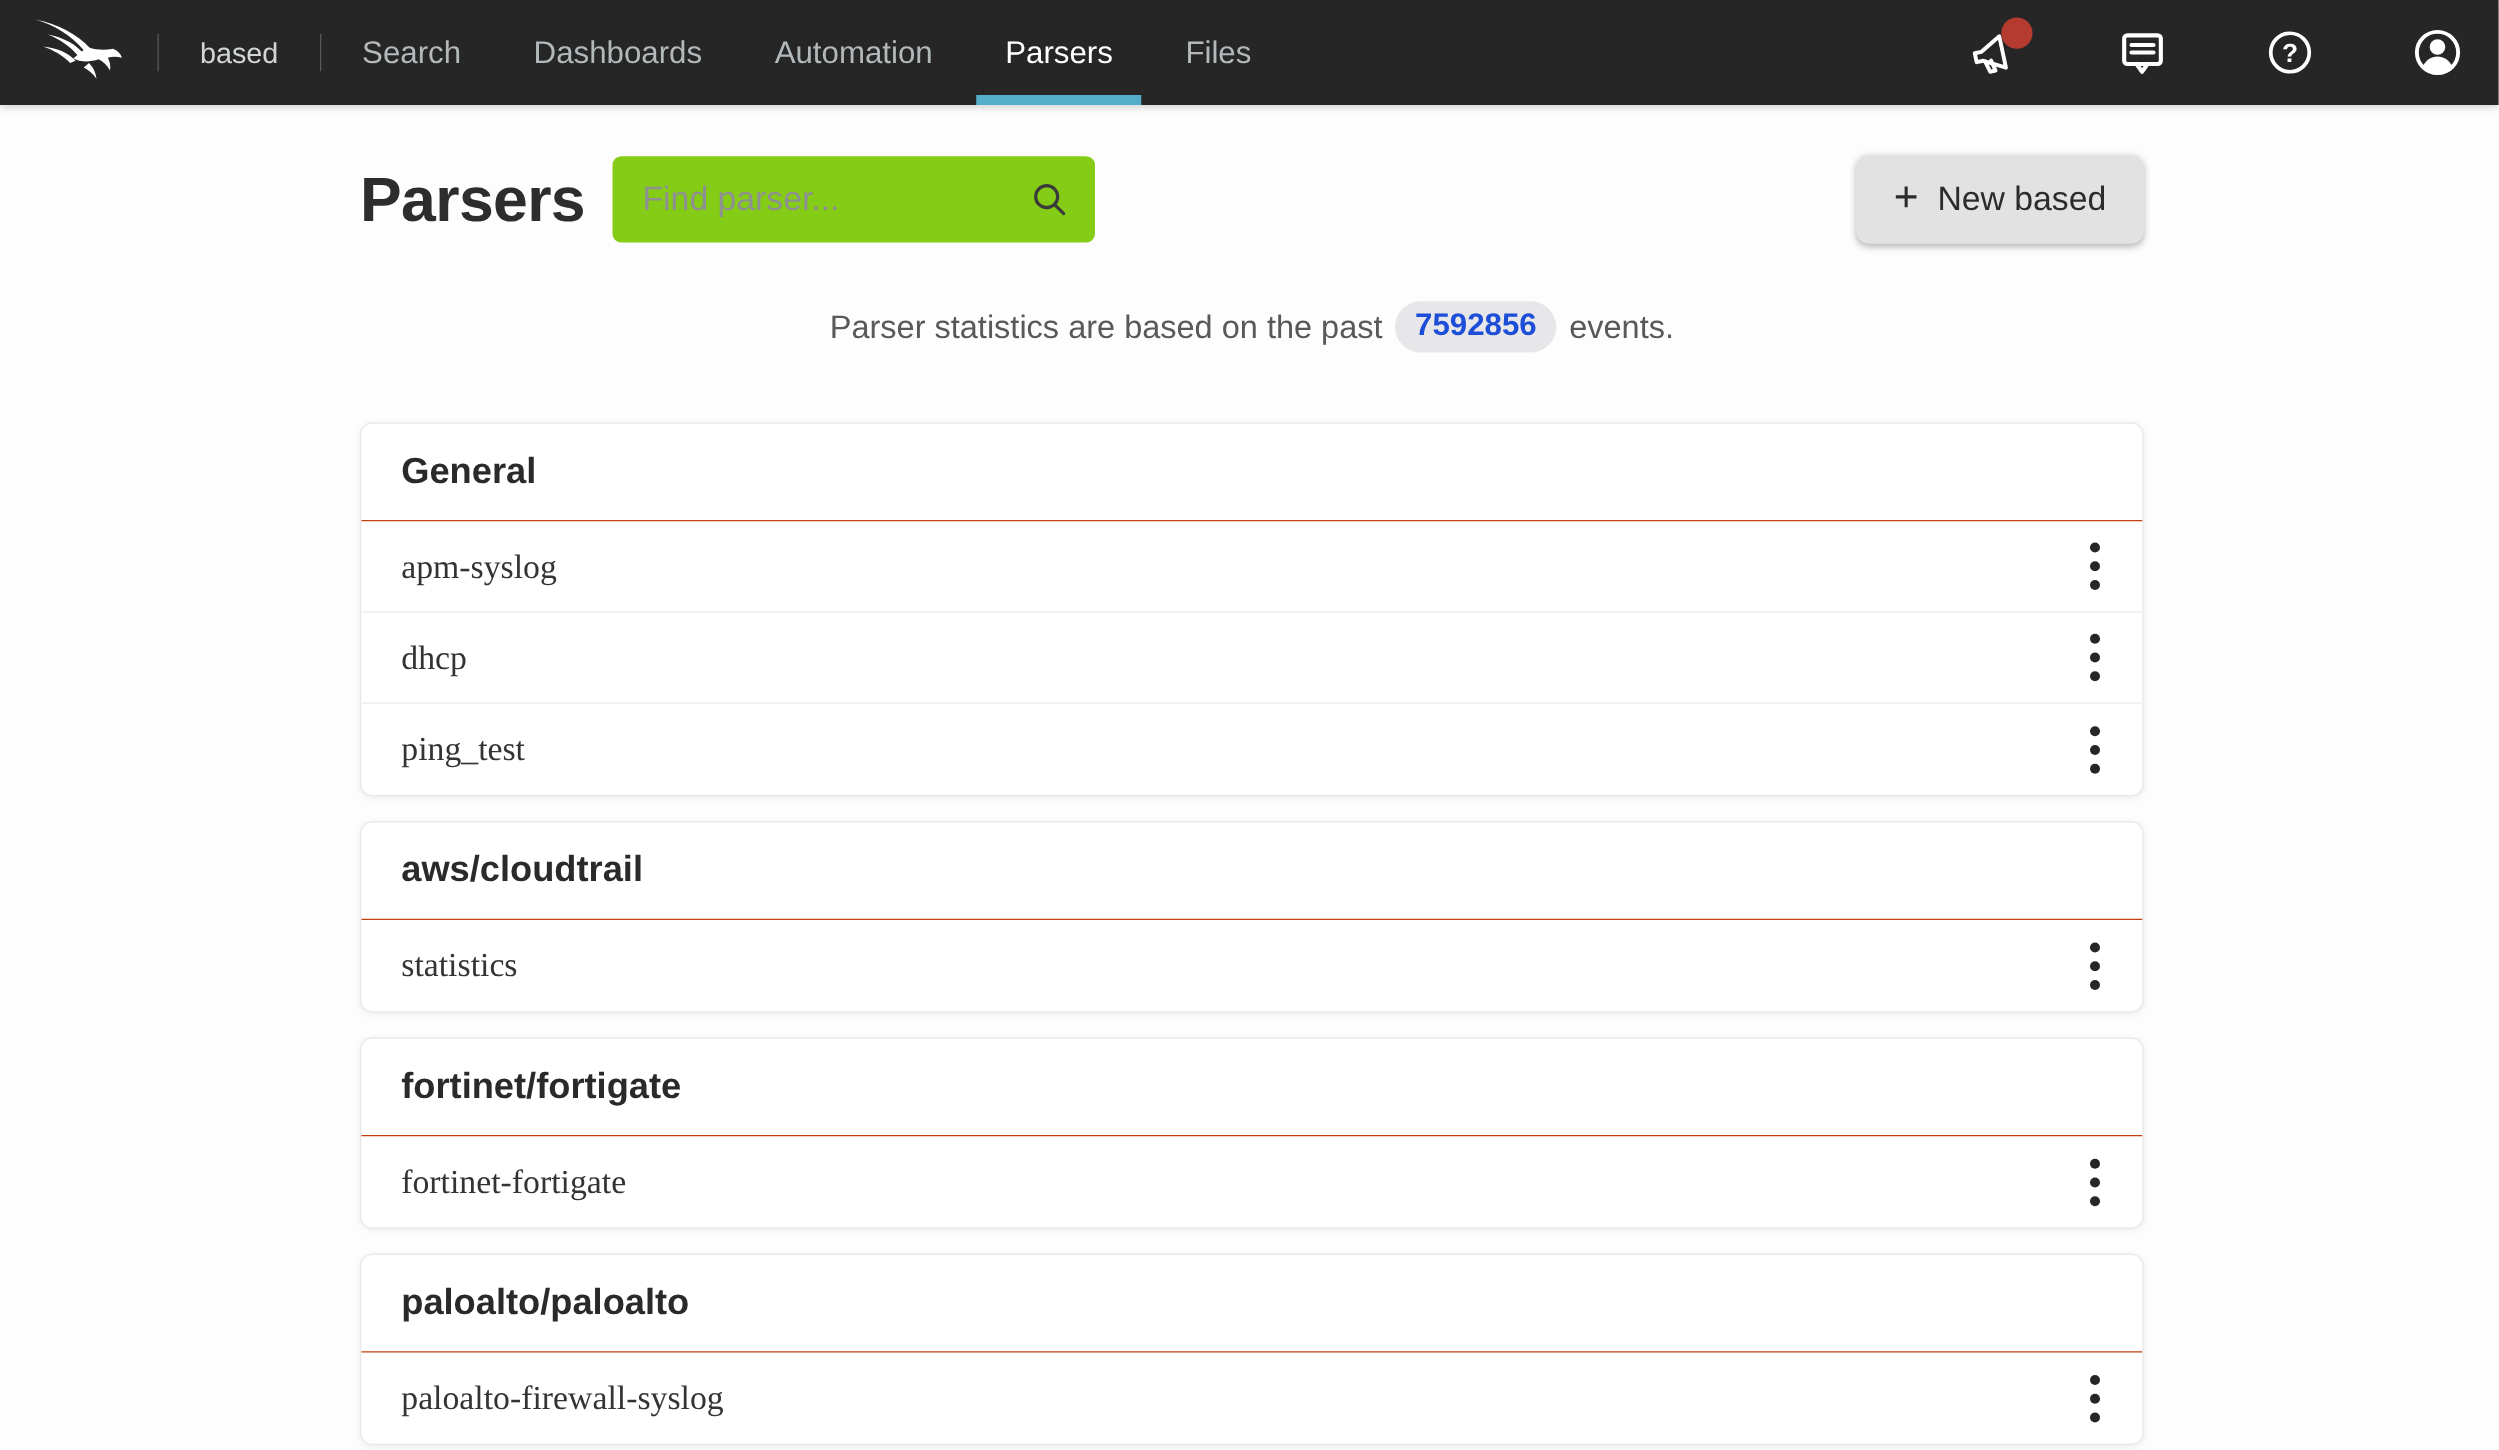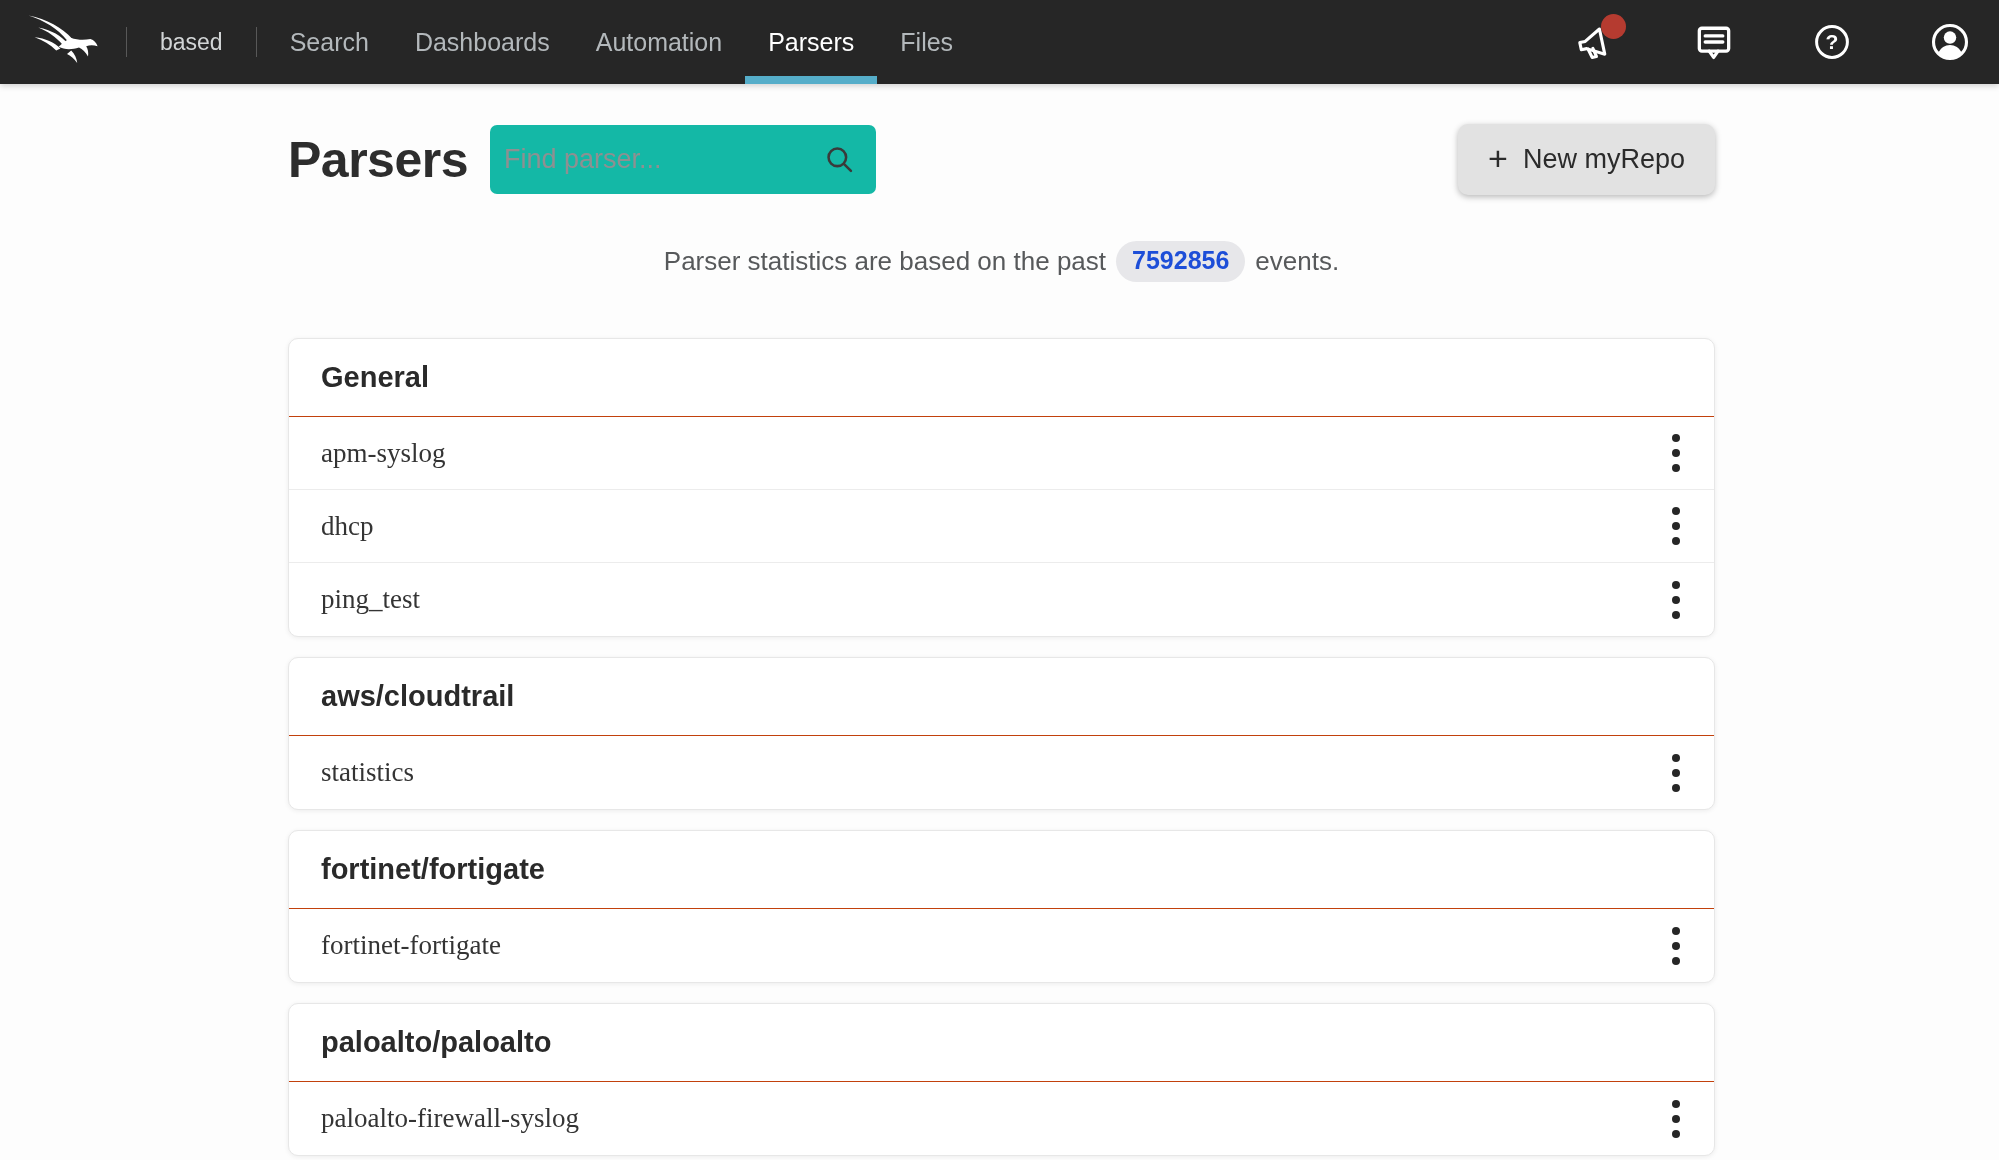--- a/index.html
+++ b/index.html
@@ -34,21 +34,21 @@
     flex: 0 0 auto;
   }
   .vdiv.d1 { margin-left: 22px; }
   .repo-name {
     margin: 0 33px;
     font-size: 23px;
     color: #d2d5d6;
     cursor: pointer;
     white-space: nowrap;
   }
-  .nav-items { display: flex; margin-left: 10px; height: 84px; }
+  .nav-items { display: flex; margin-left: 10px; height: 84px; gap: 12px; }
   .nav-item {
     padding: 0 23px;
     height: 84px;
     display: flex; align-items: center;
     font-size: 25px;
     color: #b3b8bb;
     cursor: pointer;
     position: relative;
     white-space: nowrap;
     text-decoration: none;
@@ -98,25 +98,25 @@
   .page-title {
     margin: 0 22px 0 0;
     font-size: 50px;
     font-weight: 700;
     color: #2d2d2d;
     letter-spacing: -0.5px;
     line-height: 1;
   }
   .searchbox {
     width: 386px; height: 69px;
-    background: #14b8a6;
+    background: #84cc16;
     border-radius: 7px;
     display: flex;
     align-items: center;
-    padding: 0 20px 0 12px;
+    padding: 0 20px 0 22px;
   }
   .searchbox input {
     flex: 1;
     min-width: 0;
     border: none; background: transparent; outline: none;
     font-family: inherit;
     font-size: 27px;
     color: #333;
   }
   .searchbox input::placeholder { color: #8e9091; }
@@ -276,21 +276,21 @@
     <h1 class="page-title">Parsers</h1>
     <div class="searchbox">
       <input type="text" placeholder="Find parser..." style="">
       <svg width="32" height="32" viewBox="0 0 24 24" xmlns="http://www.w3.org/2000/svg">
         <circle cx="10" cy="10" r="6.6" fill="none" stroke="#3a3a3a" stroke-width="1.9"></circle>
         <line x1="14.9" y1="14.9" x2="20.2" y2="20.2" stroke="#3a3a3a" stroke-width="1.9" stroke-linecap="round"></line>
       </svg>
     </div>
     <button class="new-parser-btn">
       <span class="plus">+</span>
-      <span>New myRepo</span>
+      <span>New based</span>
     </button>
   </div>
 
   <div class="stats-line">
     <span>Parser statistics are based on the past</span>
     <span class="events-badge">7592856</span>
     <span>events.</span>
   </div>
 
   <section class="card first">

